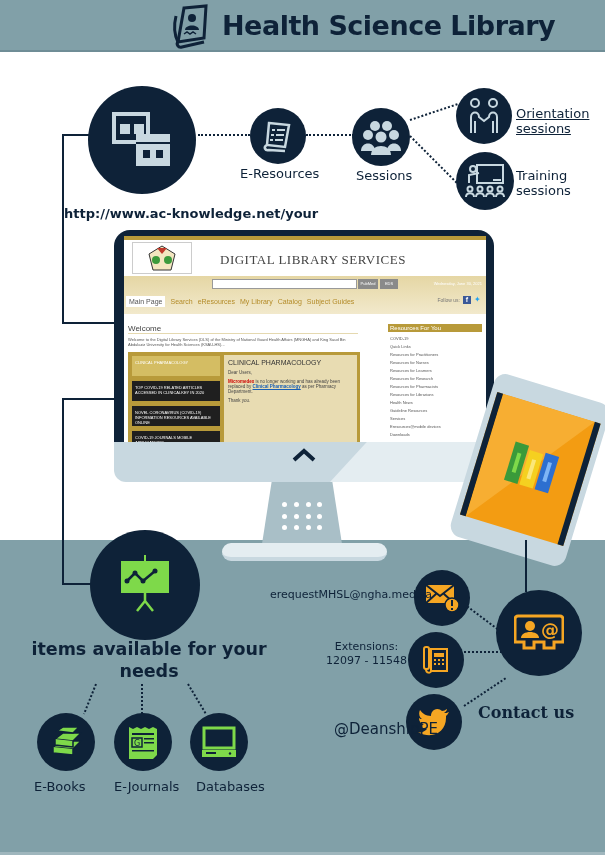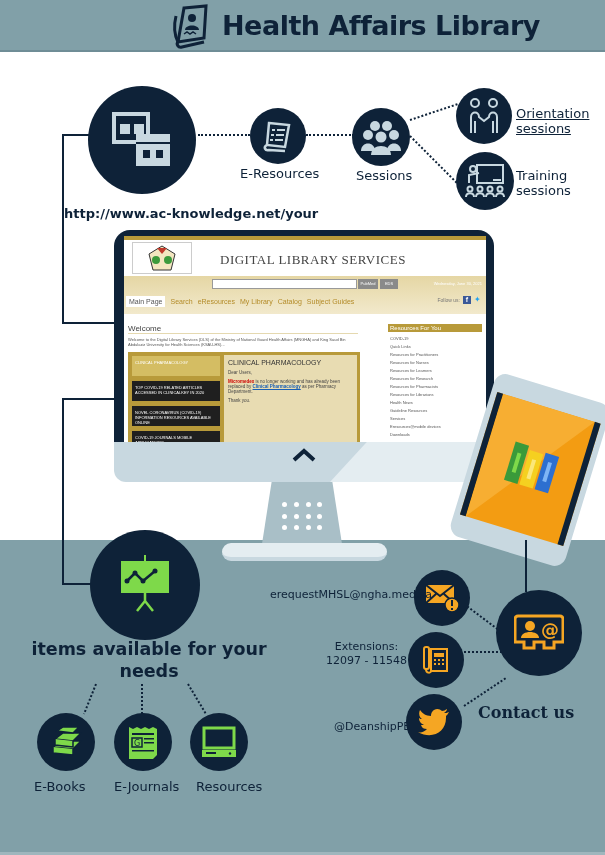--- a/index.html
+++ b/index.html
@@ -69,21 +69,21 @@
 <svg class="abs header-icon" viewBox="0 0 48 46">
   <g fill="none" stroke="#0e2238" stroke-width="3">
     <path d="M14 4 L36 2 L34 34 L8 38 Z" fill="#81a0a8"></path>
     <path d="M8 38 C6 40 8 44 12 43 L34 38"></path>
     <path d="M8 38 C4 30 4 20 6 12"></path>
   </g>
   <circle cx="22" cy="14" r="4" fill="#0e2238"></circle>
   <path d="M15 26 C15 20 29 20 29 26 Z" fill="#0e2238"></path>
   <path d="M14 30 l3 -2 l3 2 l3 -2 l3 2" stroke="#0e2238" stroke-width="1.5" fill="none"></path>
 </svg>
-<div class="abs header-title">Health Affairs Library</div>
+<div class="abs header-title">Health Science Library</div>
 
 <div class="abs bottom-band"></div>
 
 <div class="abs line" style="left:62px;top:134px;width:2px;height:190px;"></div>
 <div class="abs line" style="left:62px;top:134px;width:28px;height:2px;"></div>
 <div class="abs line" style="left:62px;top:322px;width:56px;height:2px;"></div>
 <div class="abs line" style="left:62px;top:398px;width:2px;height:186px;"></div>
 <div class="abs line" style="left:62px;top:398px;width:56px;height:2px;"></div>
 <div class="abs line" style="left:62px;top:583px;width:30px;height:2px;"></div>
 
@@ -323,21 +323,21 @@
 <div class="abs circle" style="left:190px;top:713px;width:58px;height:58px;">
   <svg width="34" height="32" viewBox="0 0 34 32">
     <rect x="2" y="2" width="30" height="20" fill="none" stroke="#7ed94a" stroke-width="3"></rect>
     <rect x="0" y="24" width="34" height="7" fill="#7ed94a"></rect>
     <rect x="4" y="26" width="10" height="2" fill="#0e2238"></rect>
     <circle cx="28" cy="27.5" r="1.2" fill="#0e2238"></circle>
   </svg>
 </div>
 <div class="abs label" style="left:34px;top:779px;">E-Books</div>
 <div class="abs label" style="left:114px;top:779px;">E-Journals</div>
-<div class="abs label" style="left:196px;top:779px;">Resources</div>
+<div class="abs label" style="left:196px;top:779px;">Databases</div>
 
 <div class="abs line" style="left:525px;top:540px;width:2px;height:52px;"></div>
 <svg class="abs" style="left:462px;top:600px;" width="60" height="110">
   <line x1="2" y1="4" x2="42" y2="34" stroke="#0e2238" stroke-width="2" stroke-dasharray="2 2"></line>
   <line x1="2" y1="52" x2="40" y2="52" stroke="#0e2238" stroke-width="2" stroke-dasharray="2 2"></line>
   <line x1="2" y1="106" x2="44" y2="78" stroke="#0e2238" stroke-width="2" stroke-dasharray="2 2"></line>
 </svg>
 
 <div class="abs circle" style="left:414px;top:570px;width:56px;height:56px;">
   <svg width="34" height="30" viewBox="0 0 34 30">
@@ -369,21 +369,21 @@
 <div class="abs label" style="left:326px;top:640px;font-size:11px;text-align:center;line-height:14px;">
   <div>Extensions:</div>
   <div>12097 - 11548</div>
 </div>
 
 <div class="abs circle" style="left:406px;top:694px;width:56px;height:56px;">
   <svg width="32" height="28" viewBox="0 0 32 28">
     <path d="M31 4 C29 5 28 5 26 5 C28 4 29 2 29 1 C27 2 26 3 24 3 C22 1 19 0 16 2 C13 4 13 7 13 8 C8 8 4 5 2 2 C0 6 2 10 4 11 C3 11 2 11 1 10 C1 14 4 16 6 17 C5 17 4 17 3 17 C4 20 6 21 9 21 C6 24 3 25 0 24 C14 32 28 24 28 10 L28 8 C29 7 30 6 31 4 Z" fill="#f5a623"></path>
   </svg>
 </div>
-<div class="abs label" style="left:334px;top:720px;font-size:11px;">@DeanshipPE</div>
+<div class="abs label" style="left:334px;top:720px;font-size:15px;">@DeanshipPE</div>
 
 <div class="abs circle" style="left:496px;top:590px;width:86px;height:86px;">
   <svg width="50" height="38" viewBox="0 0 50 38">
     <path d="M4 2 H46 a3 3 0 0 1 3 3 V28 H40 V34 H30 V28 H20 V34 H10 V28 H1 V5 a3 3 0 0 1 3 -3 Z" fill="none" stroke="#f5a623" stroke-width="3"></path>
     <circle cx="16" cy="12" r="5" fill="#f5a623"></circle>
     <path d="M7 24 C7 16 25 16 25 24 Z" fill="#f5a623"></path>
     <text x="27" y="22" font-size="18" font-weight="bold" fill="#f5a623" font-family="DejaVu Sans, sans-serif">@</text>
   </svg>
 </div>
 <div class="abs contact-title">Contact us</div>

